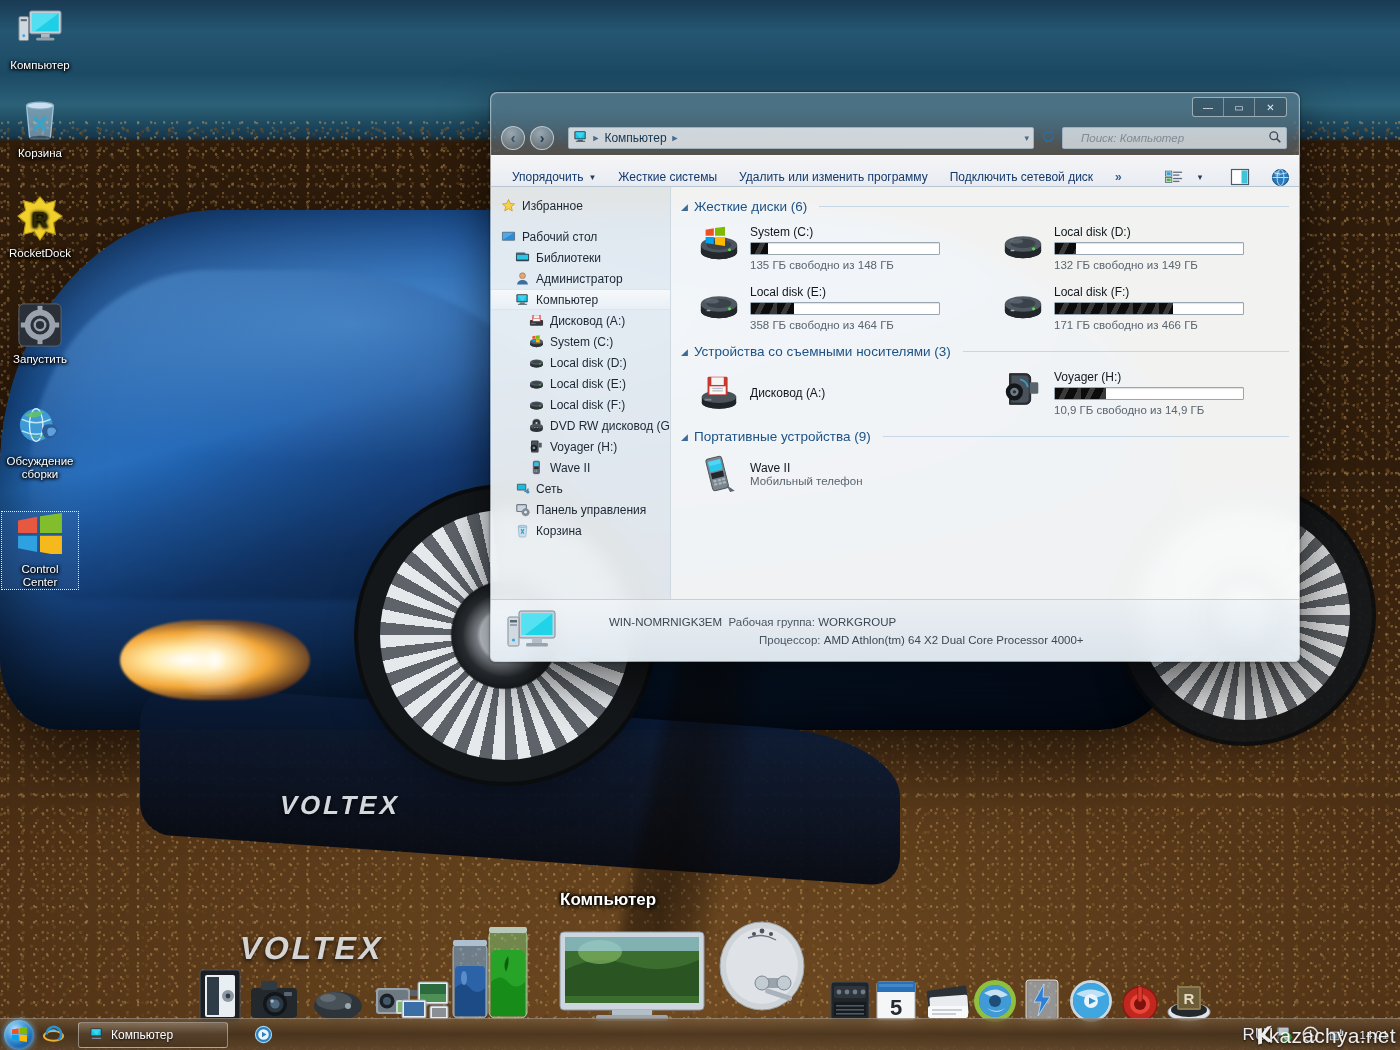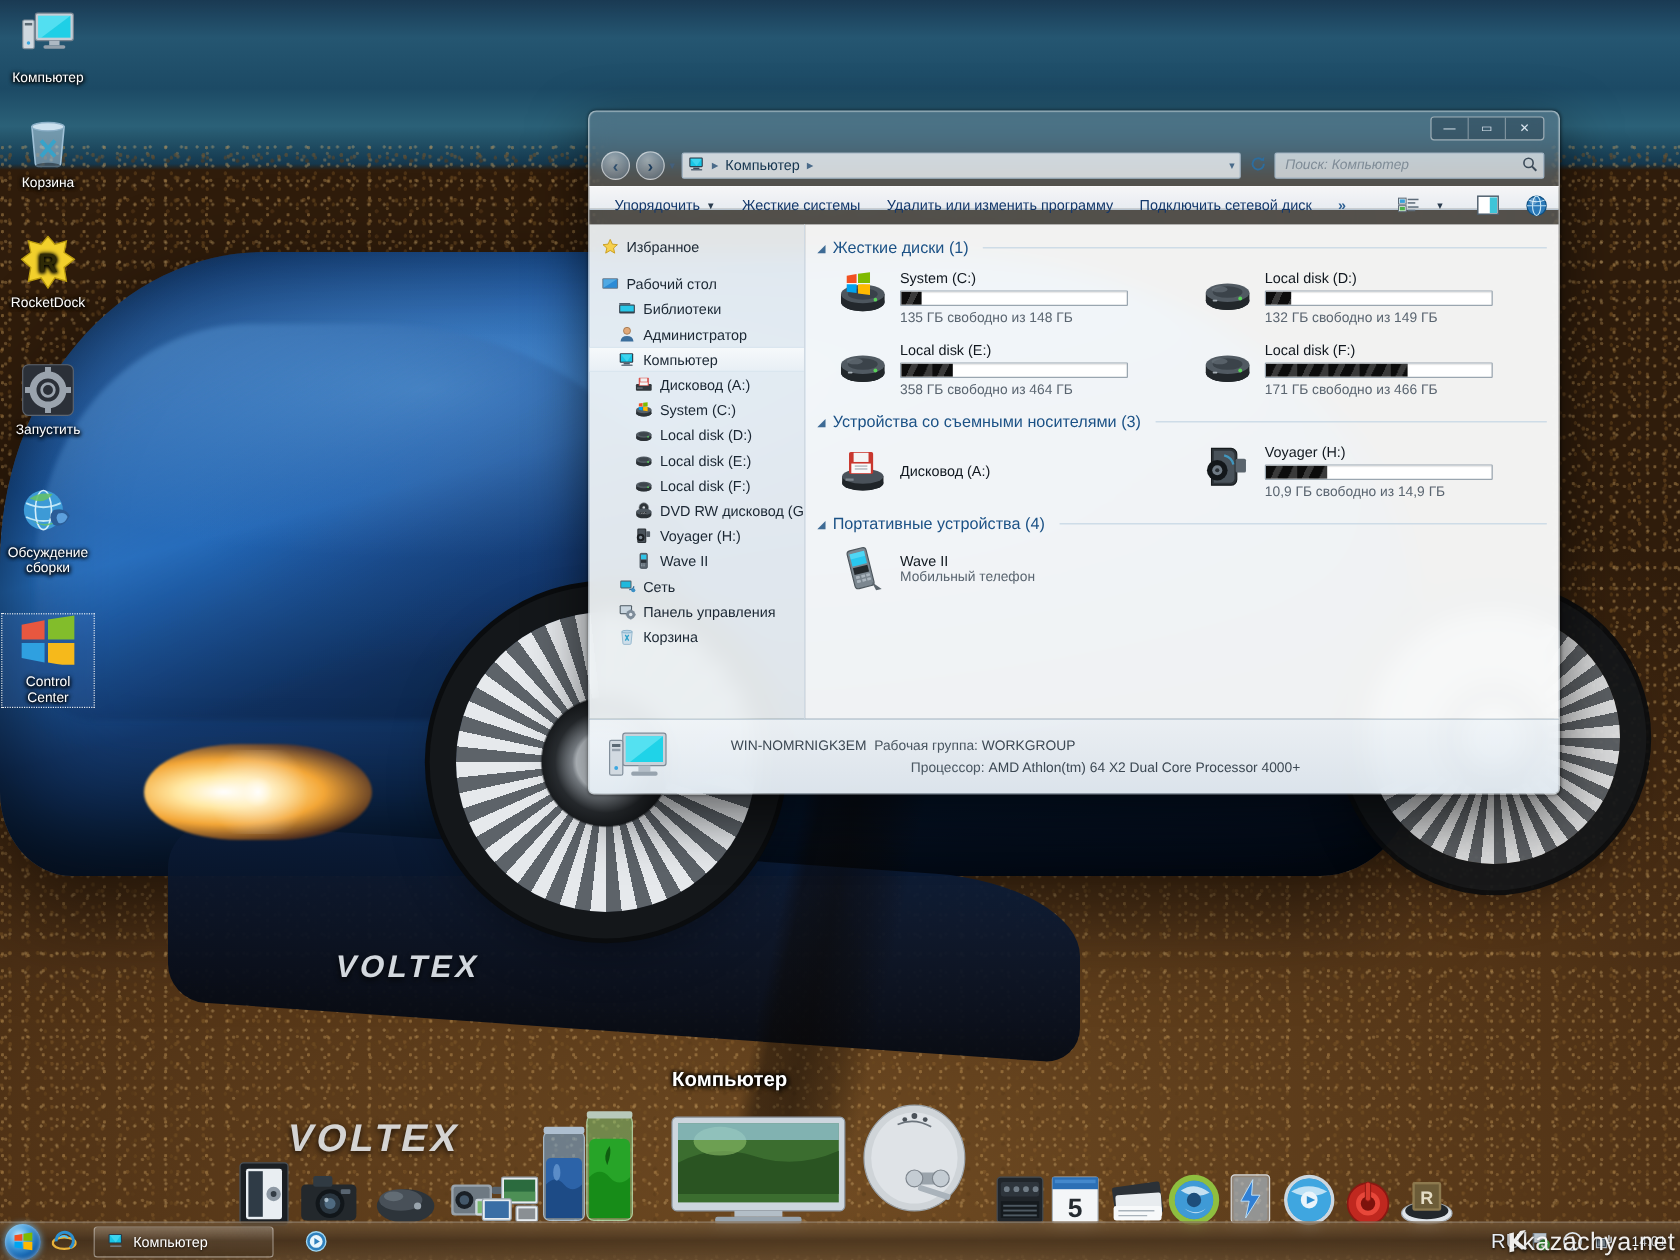--- a/index.html
+++ b/index.html
@@ -164,27 +164,27 @@
     display: flex; align-items: center; gap: 4px; padding: 0 4px;
     color: #1d2b3a;
   }
   #addrbar .crumb { color: #15354f; }
   #addrbar .arrow { color: #4a6b8a; font-size: 9px; }
   #addrbar .spacer { flex: 1; }
   #refreshbtn { width: 18px; text-align: center; color: #2d5a7e; font-size: 13px; }
   #searchbox {
     width: 225px; height: 22px; background: rgba(245,249,252,.7);
     border: 1px solid #9fb2c2; border-radius: 2px;
-    display: flex; align-items: center; padding: 0 4px 0 8px;
+    display: flex; align-items: center; padding: 0 4px 0 18px;
     color: #7f8c97; font-style: italic; font-size: 11.5px;
   }
   #searchbox .spacer { flex: 1; }
 
   #toolbar {
-    position: absolute; left: 0; right: 0; top: 62px; height: 20px;
+    position: absolute; left: 0; right: 0; top: 62px; height: 32px;
     background: linear-gradient(180deg, rgba(252,253,254,.96), rgba(238,243,248,.96));
     border-top: 1px solid rgba(255,255,255,.75);
     border-bottom: 1px solid #b9c6d2;
     display: flex; align-items: center; padding: 12px 6px 0 10px; gap: 0;
   }
   .tbtn {
     height: 26px; display: flex; align-items: center; gap: 5px;
     padding: 0 11px; color: #14386b; font-size: 12px; border-radius: 3px;
     white-space: nowrap;
   }
@@ -629,21 +629,21 @@
               <path d="M3.4 3.6 h9.2 l-1 10.4 a1 1 0 0 1-1 .9 h-5.2 a1 1 0 0 1-1-.9 z" fill="rgba(180,210,230,.55)" stroke="#8fb4cc" stroke-width=".8"></path>
               <ellipse cx="8" cy="3.6" rx="4.6" ry="1.2" fill="#b9d6e8" stroke="#7fa8c2" stroke-width=".7"></ellipse>
               <path d="M6.5 6.5 l3 5 M9.5 6.5 l-3 5" stroke="#2fa0c9" stroke-width="1.2"></path>
             </svg></span>
           <span>Корзина</span>
         </div>
       </div>
     <div id="content">
         <div class="grouphdr">
           <span class="tri">◢</span>
-          <span class="gt">Жесткие диски (1)</span>
+          <span class="gt">Жесткие диски (6)</span>
           <span class="rule"></span>
         </div>
         <div class="tiles">
           <div class="tile">
             <div class="tico"><svg width="44" height="40" viewBox="0 0 46 40">
                 <ellipse cx="23" cy="28" rx="19" ry="8" fill="#2f363c"></ellipse>
                 <path d="M4 21 h38 v7 a19 8 0 0 1-38 0 z" fill="#23282d"></path>
                 <ellipse cx="23" cy="21" rx="19" ry="8" fill="#4d565e"></ellipse>
                 <ellipse cx="23" cy="21" rx="13" ry="5" fill="#39414a"></ellipse>
                 <g transform="translate(9,2) scale(.78)">
@@ -753,21 +753,21 @@
               <div class="tname">Voyager (H:)</div>
               <div class="bar">
                 <div class="fill" style="width:27%"></div>
               </div>
               <div class="tsub">10,9 ГБ свободно из 14,9 ГБ</div>
             </div>
           </div>
         </div>
         <div class="grouphdr">
           <span class="tri">◢</span>
-          <span class="gt">Портативные устройства (4)</span>
+          <span class="gt">Портативные устройства (9)</span>
           <span class="rule"></span>
         </div>
         <div class="tiles">
           <div class="tile simple">
             <div class="tico"><svg width="44" height="42" viewBox="0 0 46 44">
                 <g transform="rotate(-14 23 22)">
                   <rect x="13" y="3" width="17" height="34" rx="3" fill="#7b868f" stroke="#4c555c" stroke-width="1"></rect>
                   <rect x="15" y="6" width="13" height="11" fill="#29c7ee"></rect>
                   <rect x="15" y="6" width="13" height="4.5" fill="#6ae0f8" opacity=".6"></rect>
                   <rect x="15" y="18.5" width="13" height="6" fill="#23282c"></rect>

